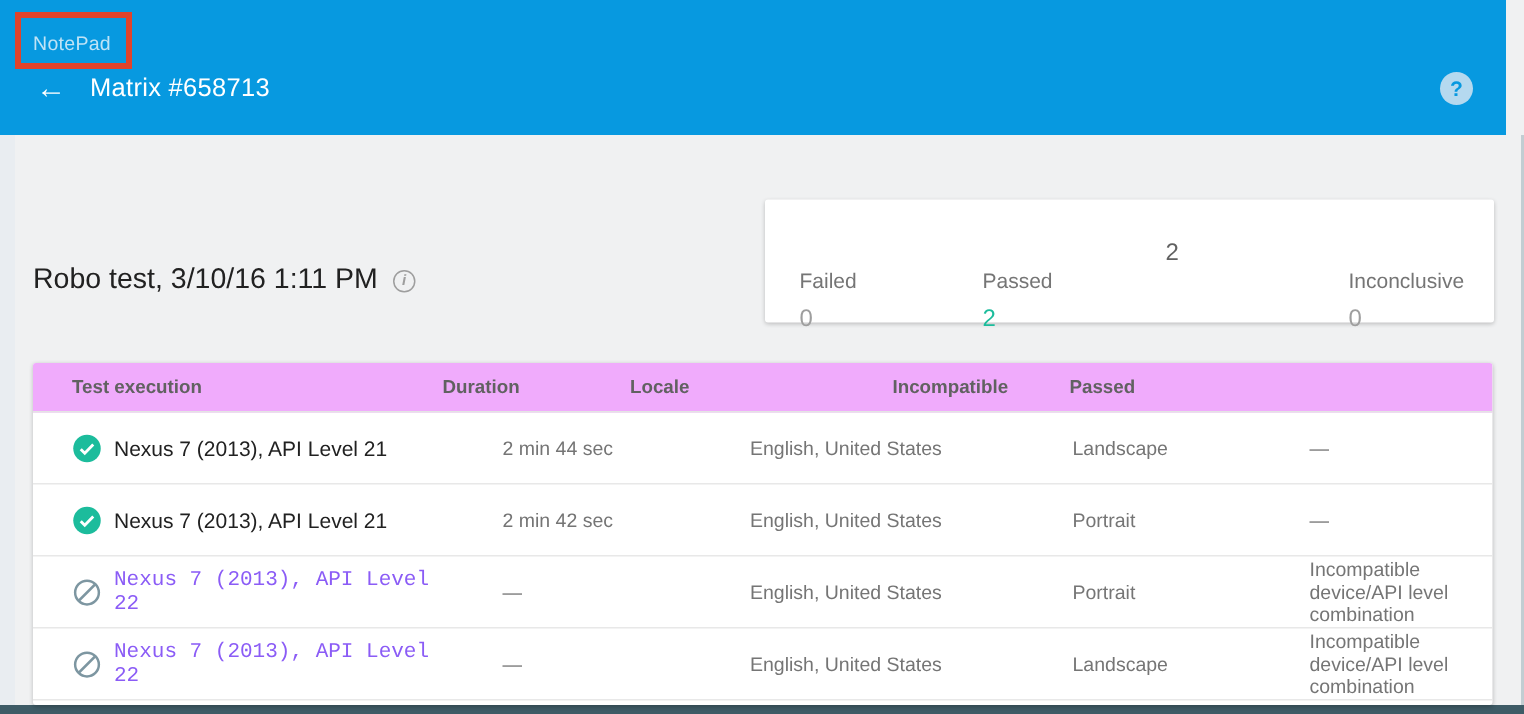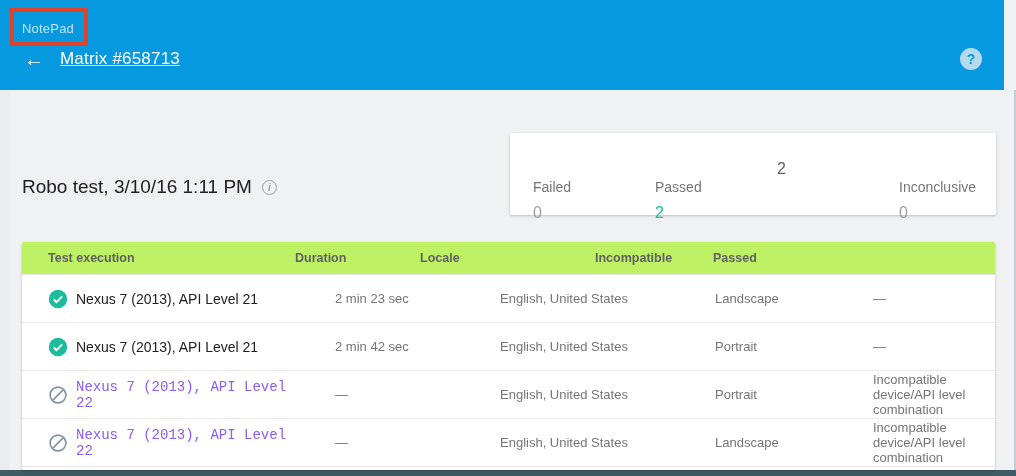--- a/index.html
+++ b/index.html
@@ -22,21 +22,21 @@
     border:4px solid var(--annotation-red,#e0432b);
   }
   .title-row {
     position:absolute; left:24px; top:48px;
     display:flex; align-items:center; gap:16px;
   }
   .back-btn {
     color:#fff; font-size:20px; line-height:22px; cursor:pointer;
     background:none; border:none; font-family:inherit;
   }
-  .matrix-title { color:#fff; font-size:17px; font-weight:500; letter-spacing:.2px;text-decoration:underline; }
+  .matrix-title { color:#fff; font-size:17px; font-weight:500; letter-spacing:.2px; }
   .help-btn {
     position:absolute; right:22px; top:48px; width:22px; height:22px;
     border-radius:50%; background:#b5d9ef; border:none; cursor:pointer;
     color:var(--header-blue,#0799e0); font-weight:bold; font-size:14px;
     display:flex; align-items:center; justify-content:center; font-family:inherit;
   }
   
   .left-gutter { position:absolute; left:0; top:90px; width:10px; height:380px; background:#e9edf1; }
   .right-edge  { position:absolute; right:0; top:90px; width:2px; height:380px; background:#c2cdd2; }
   .bottom-edge { position:absolute; left:0; right:0; bottom:0; height:6px; background:#3e5b66; }
@@ -67,21 +67,21 @@
   .results-card {
     position:absolute; left:22px; top:242px; width:973px; height:228px;
     background:#fff; border-radius:2px; box-shadow:0 1px 3px rgba(0,0,0,.22);
     overflow:hidden;
   }
   .t-grid {
     display:grid; grid-template-columns:247px 125px 175px 118px auto;
     align-items:center; padding-left:26px;
   }
   .t-head {
-    height:33px; background:#bef264; font-size:12.5px; font-weight:bold;
+    height:33px; background:#f0abfc; font-size:12.5px; font-weight:bold;
     color:#616161; border-bottom:1px solid #e4e4e4;
   }
   .t-row { height:48px; border-bottom:1px solid #e8e8e8; cursor:pointer;gap:40px; }
   .t-row:last-child { border-bottom:1px solid #e8e8e8; }
   .cell-device { display:flex; align-items:center; gap:8px; font-size:14px; }
   .row-passed .cell-device { color:#212121; }
   .row-skipped .cell-device { color:#8b5cf6;font-family:Liberation Mono, monospace; }
   .cell-sub { font-size:13px; color:#757575; }
   .status-icon { width:20px; height:20px; flex:0 0 20px; display:inline-block; }
 </style>
@@ -139,21 +139,21 @@
     <div class="t-grid t-row row-passed">
       <span class="cell-device">
         <span class="status-icon">
           <svg viewBox="0 0 24 24" width="20" height="20">
               <circle cx="12" cy="12" r="11" fill="#1cbc9c"></circle>
               <path d="M7 12.6l3.2 3.2 6.8-7" stroke="#fff" stroke-width="2.3" fill="none"></path>
             </svg>
         </span>
         <span>Nexus 7 (2013), API Level 21</span>
       </span>
-      <span class="cell-sub">2 min 23 sec</span>
+      <span class="cell-sub">2 min 44 sec</span>
       <span class="cell-sub">English, United States</span>
       <span class="cell-sub">Landscape</span>
       <span class="cell-sub">—</span>
     </div>
 
     <div class="t-grid t-row row-passed">
       <span class="cell-device">
         <span class="status-icon">
           <svg viewBox="0 0 24 24" width="20" height="20">
               <circle cx="12" cy="12" r="11" fill="#1cbc9c"></circle>

